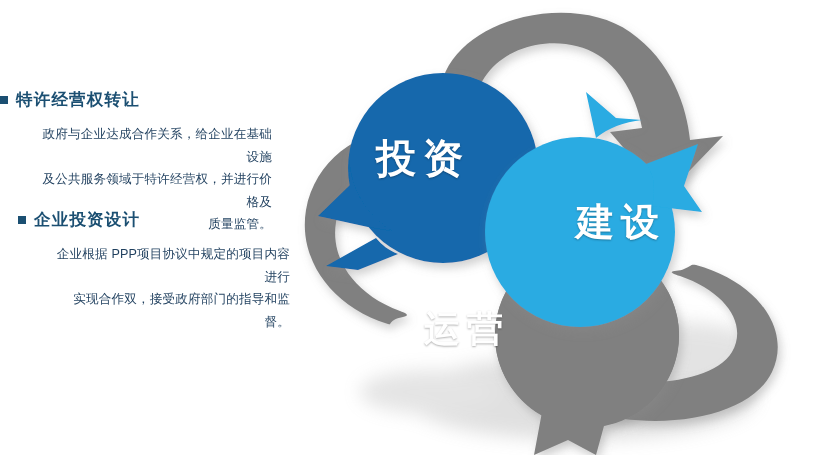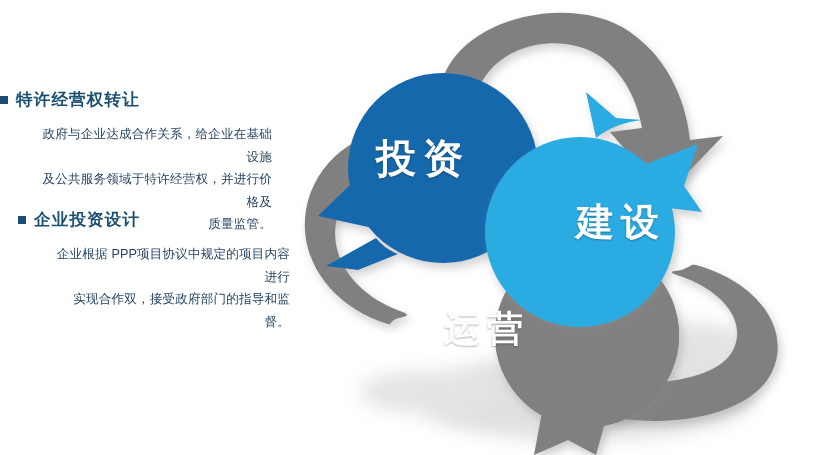--- a/index.html
+++ b/index.html
@@ -69,21 +69,21 @@
     position:absolute;
     color:#ffffff;
     font-weight:bold;
     white-space:nowrap;
     letter-spacing:7px;
     text-shadow:0 1px 2px rgba(0,0,0,.30);
     pointer-events:none;
   }
   .label-invest{ left:96px; top:131px; font-size:40px; }
   .label-build { left:260px; top:197px; font-size:38px;margin-left:36px; }
-  .label-oper  { left:164px; top:305px; font-size:36px;text-align:right; }
+  .label-oper  { left:144px; top:305px; font-size:36px;text-align:right; }
 </style>
 </head>
 <body>
 
 <div id="stage">
 
   <div class="text-col">
 
     <div class="block block-1">
       <div class="heading">

